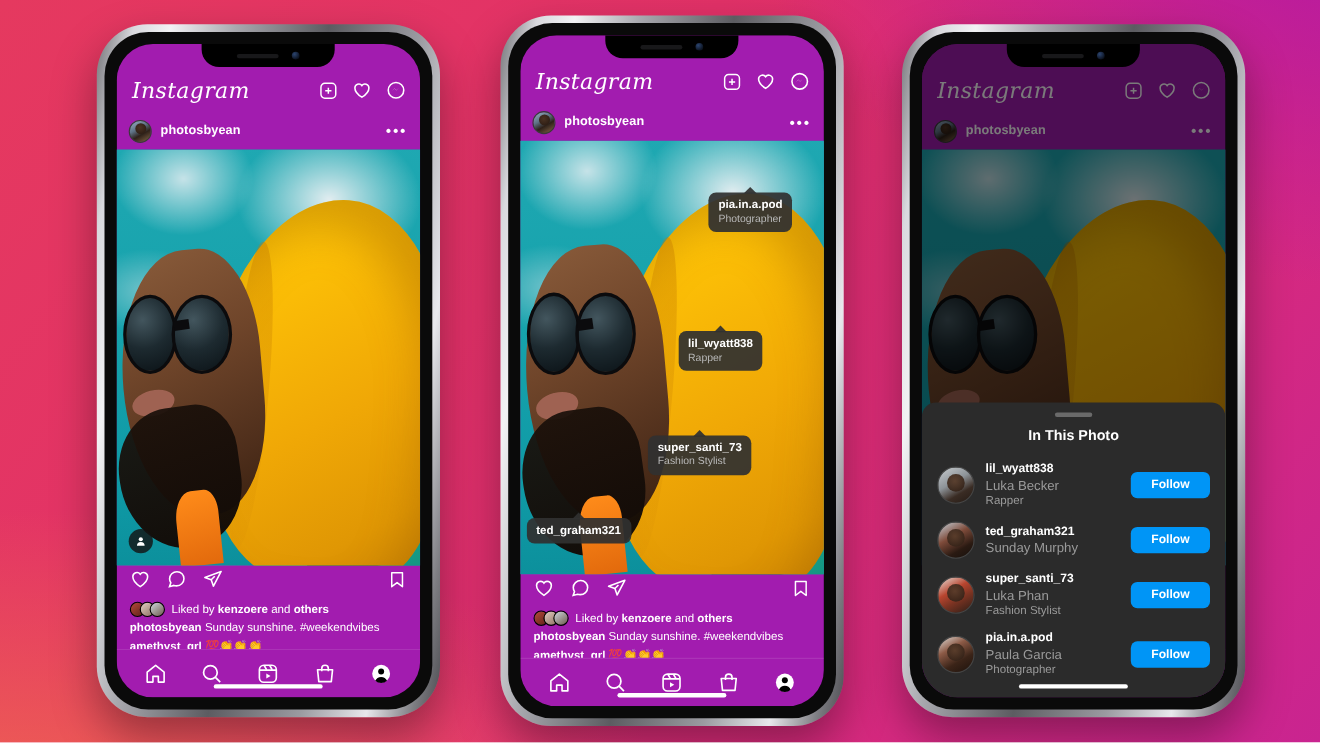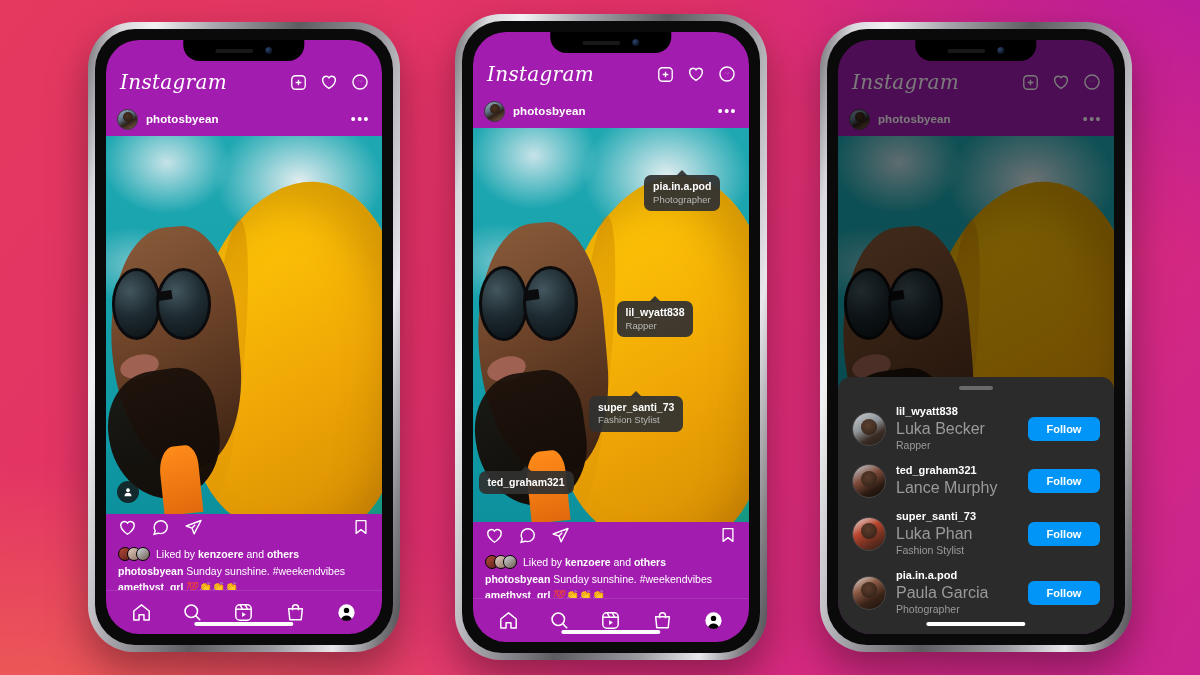--- a/index.html
+++ b/index.html
@@ -190,21 +190,21 @@
   .sav.a1 { background: linear-gradient(150deg,#c9cdd0 0%,#8d9398 42%,#3a2c24 70%,#241a14 100%); }
   .sav.a2 { background: linear-gradient(150deg,#c7d3dc 0%,#7e4b3a 40%,#2a1a12 72%,#16100c 100%); }
   .sav.a3 { background: linear-gradient(150deg,#e8e4df 0%,#b8452f 38%,#7a3322 62%,#2a1d16 100%); }
   .sav.a4 { background: linear-gradient(150deg,#e3e0dc 0%,#8c5a46 34%,#3b2418 66%,#1d120c 100%); }
   .sav::after {
     content:''; position:absolute; left:24%; top:18%; width:52%; height:50%;
     border-radius:50%; background: radial-gradient(circle at 44% 40%, rgba(88,60,42,.95), rgba(40,26,18,.9));
   }
   .sinfo { flex: 1 1 auto; min-width: 0; line-height: 1.25; }
   .s-user { font-size: 11px; font-weight: bold; color: #fff; }
-  .s-name { font-size: 16px; color: #9a9a9a; }
+  .s-name { font-size: 12px; color: #9a9a9a; }
   .s-role { font-size: 10.5px; color: #9a9a9a; }
   .follow-btn {
     flex: 0 0 auto; background: #0095F6; color: #fff; font-weight: bold;
     font-size: 11px; border: none; border-radius: 6px; padding: 6px 0;
     width: 72px; text-align: center; cursor: pointer;
   }
 </style>
 </head>
 <body>
 
@@ -648,34 +648,35 @@
     </div>
   </div>
 <div class="notch">
             <span class="speaker"></span>
             <span class="cam"></span>
           </div>
           <div class="home-ind"></div>
           <div class="dim"></div>
           <div class="sheet">
             <div class="handle"></div>
+            <div class="sheet-title">In This Photo</div>
             <div class="srow">
               <div class="sav a1"></div>
               <div class="sinfo">
                 <div class="s-user">lil_wyatt838</div>
                 <div class="s-name">Luka Becker</div>
                 <div class="s-role">Rapper</div>
               </div>
               <button class="follow-btn">Follow</button>
             </div>
             <div class="srow">
               <div class="sav a2"></div>
               <div class="sinfo">
                 <div class="s-user">ted_graham321</div>
-                <div class="s-name">Lance Murphy</div>
+                <div class="s-name">Sunday Murphy</div>
               </div>
               <button class="follow-btn">Follow</button>
             </div>
             <div class="srow">
               <div class="sav a3"></div>
               <div class="sinfo">
                 <div class="s-user">super_santi_73</div>
                 <div class="s-name">Luka Phan</div>
                 <div class="s-role">Fashion Stylist</div>
               </div>

